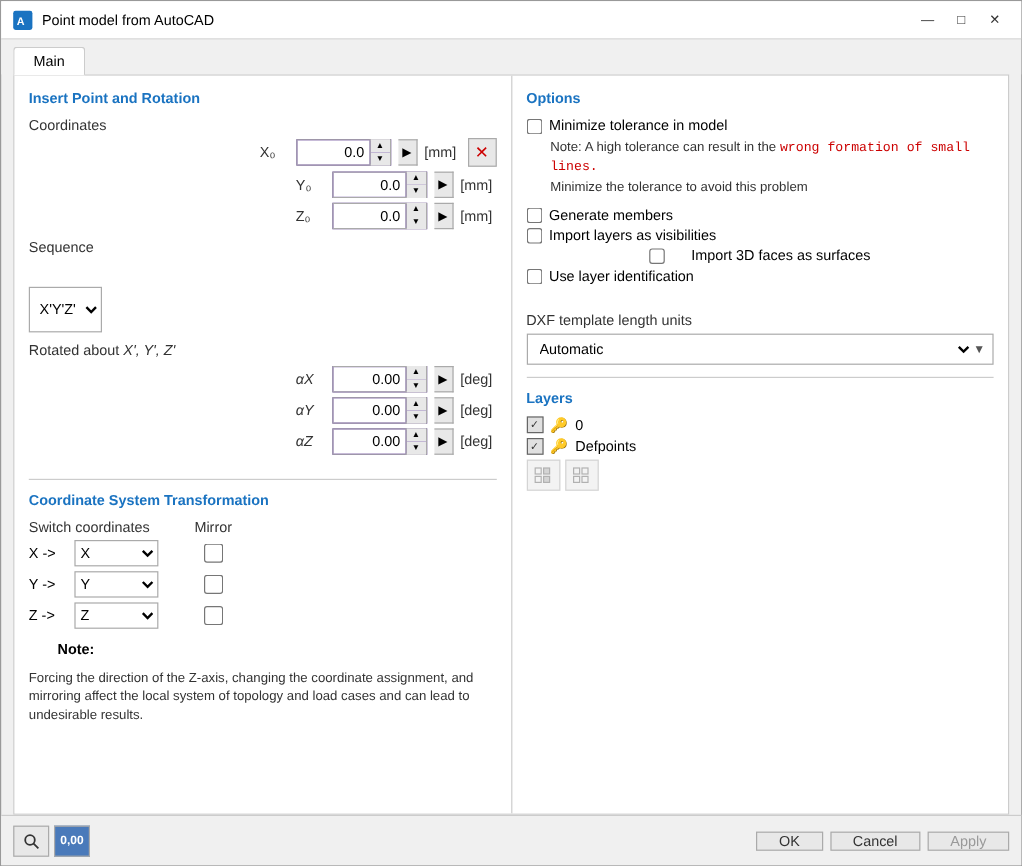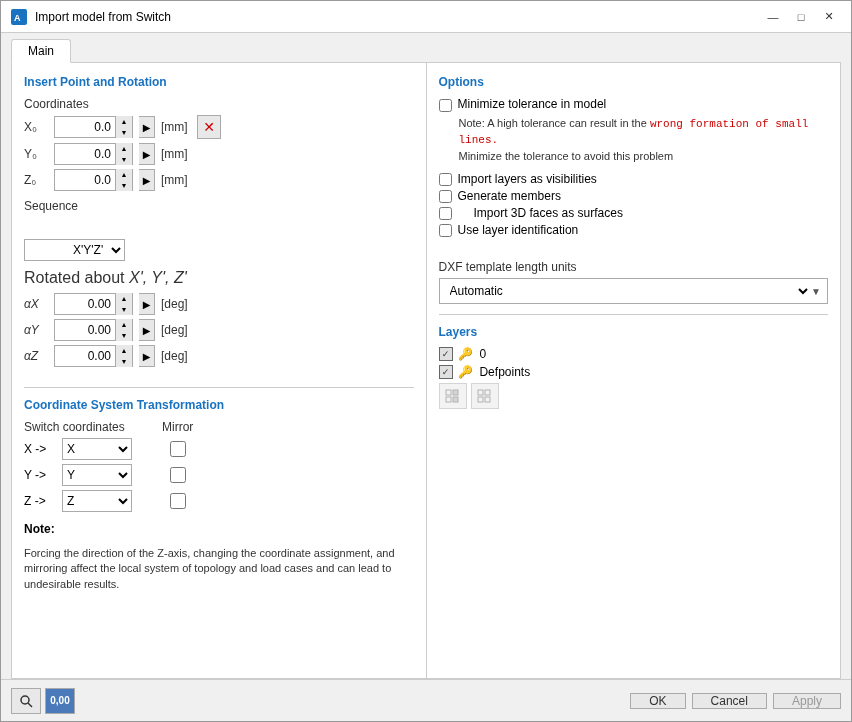--- a/index.html
+++ b/index.html
@@ -127,20 +127,21 @@
       font-size: 12px;
       margin-bottom: 4px;
       color: #333;
     }
 
     .coords-grid {
       display: flex;
       flex-direction: column;
       gap: 4px;
       margin-bottom: 8px;
+      align-items: flex-end;
     }
     .coord-row {
       display: flex;
       align-items: center;
       gap: 6px;
     }
     .coord-label {
       width: 24px;
       font-size: 12px;
       color: #333;
@@ -210,21 +211,21 @@
 
     .sequence-row {
       display: flex;
       align-items: flex-start;
       gap: 22px;
       margin-bottom: 8px;
       flex-direction: column;
     }
 
     .rotated-label {
-      font-size: 16px;
+      font-size: 12px;
       margin-bottom: 6px;
       color: #333;
     }
     .axis-select {
       height: 22px;
       border: 1px solid #aaa;
       font-size: 12px;
       background: #fff;
       width: 70px;
     }
@@ -330,21 +331,21 @@
 <div class="window">
 
   <div class="title-bar">
     <div class="title-bar-left">
       <div class="title-icon">
         <svg width="14" height="14" viewBox="0 0 14 14">
           <rect width="14" height="14" fill="#1a73c1" rx="1"></rect>
           <text x="2" y="11" font-size="9" fill="white" font-weight="bold">A</text>
         </svg>
       </div>
-      <span class="title-text">Import model from Switch</span>
+      <span class="title-text">Point model from AutoCAD</span>
     </div>
     <div class="title-controls">
       <button class="title-btn">—</button>
       <button class="title-btn">□</button>
       <button class="title-btn close">✕</button>
     </div>
   </div>
 
   <div class="tab-bar">
     <div class="tab active">Main</div>
@@ -395,21 +396,21 @@
               <button class="spin-btn">▼</button>
             </div>
           </div>
           <span class="spin-arrow">▶</span>
           <span class="unit-label">[mm]</span>
         </div>
       </div>
 
       <div class="sequence-row">
         <span class="label">Sequence</span>
-        <div style="border:1px solid #aaa; background:#fff; display:flex; align-items:center; height:22px;padding-left:40px;">
+        <div style="border:1px solid #aaa; background:#fff; display:flex; align-items:center; height:38px;">
           <select style="border:none;outline:none;background:transparent;font-size:12px;padding:0 4px;height:100%;">
             <option>X'Y'Z'</option>
           </select>
         </div>
       </div>
 
       <div class="rotated-label">
         Rotated about <em>X', Y', Z'</em>
       </div>
 
@@ -480,21 +481,21 @@
             <div class="label">Mirror</div>
             <div style="display:flex; flex-direction:column; gap:4px; margin-top:4px; align-items:center;">
               <input type="checkbox" style="width: 16px; height: 16px; margin: 3px 0px;">
               <input type="checkbox" style="width: 16px; height: 16px; margin: 3px 0px;">
               <input type="checkbox" style="width: 16px; height: 16px; margin: 3px 0px;">
             </div>
           </div>
         </div>
 
         <div style="margin-top:10px;">
-          <span style="font-size:12px;font-weight:600;">Note:</span>
+          <span style="font-size:12px;font-weight:600;margin-left:24px;">Note:</span>
           <div class="note-text">
             <span>Forcing the direction of the Z-axis, changing the coordinate assignment, and mirroring affect the local system of topology and load cases and can lead to undesirable results.</span>
           </div>
         </div>
       </div>
     </div>
 
     <div class="right-panel">
 
       <div class="options-section">
@@ -504,27 +505,27 @@
           <input type="checkbox" style="margin-top: 2px;">
           <span style="font-size:12px;">Minimize tolerance in model</span>
         </div>
         <div style="font-size:11px; color:#333; margin-bottom:8px; margin-left:20px; line-height:1.4;">
           Note: A high tolerance can result in the <span style="color:#c00;font-family:Liberation Mono, monospace;">wrong formation of small lines.</span><br>
           Minimize the tolerance to avoid this problem
         </div>
 
         <div style="display:flex; align-items:center; gap:6px; margin-bottom:3px;">
           <input type="checkbox" style="">
-          <span style="font-size:12px;">Import layers as visibilities</span>
+          <span style="font-size:12px;">Generate members</span>
         </div>
         <div style="display:flex; align-items:center; gap:6px; margin-bottom:3px;">
           <input type="checkbox" style="">
-          <span style="font-size:12px;">Generate members</span>
-        </div>
-        <div style="display:flex; align-items:center; gap:22px; margin-bottom:3px;">
+          <span style="font-size:12px;">Import layers as visibilities</span>
+        </div>
+        <div style="display:flex; align-items:center; gap:22px; margin-bottom:3px;justify-content:center;">
           <input type="checkbox" style="">
           <span style="font-size:12px;">Import 3D faces as surfaces</span>
         </div>
         <div style="display:flex; align-items:center; gap:6px; margin-bottom:3px;">
           <input type="checkbox" style="">
           <span style="font-size:12px;">Use layer identification</span>
         </div>
       </div>
 
       <div class="dxf-section">

